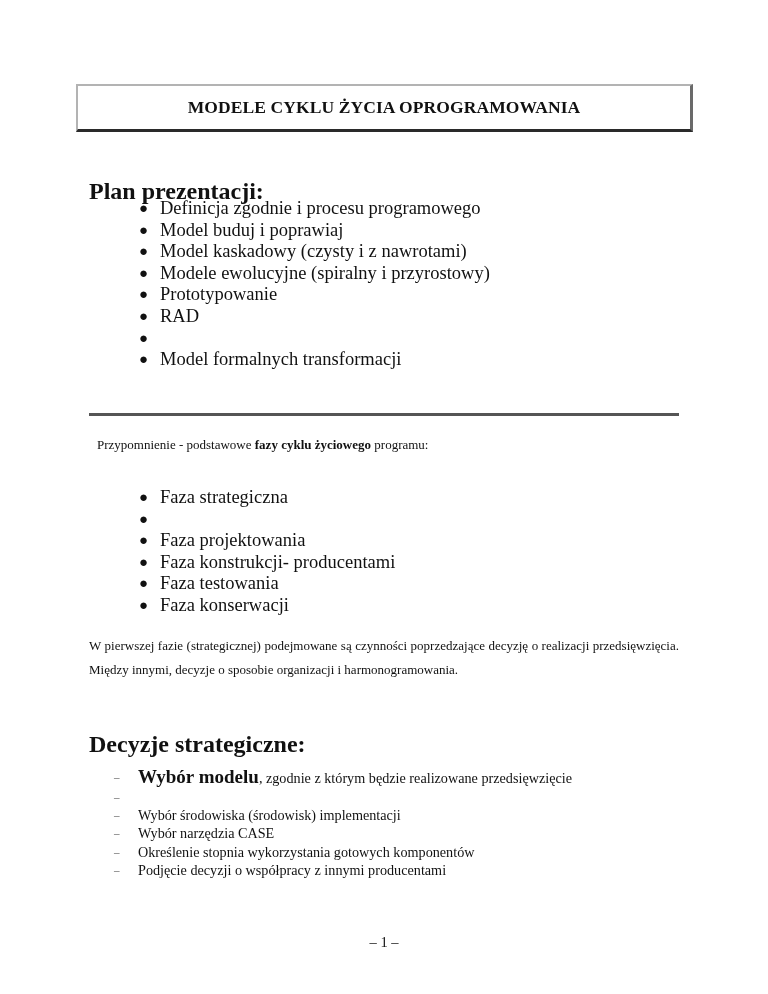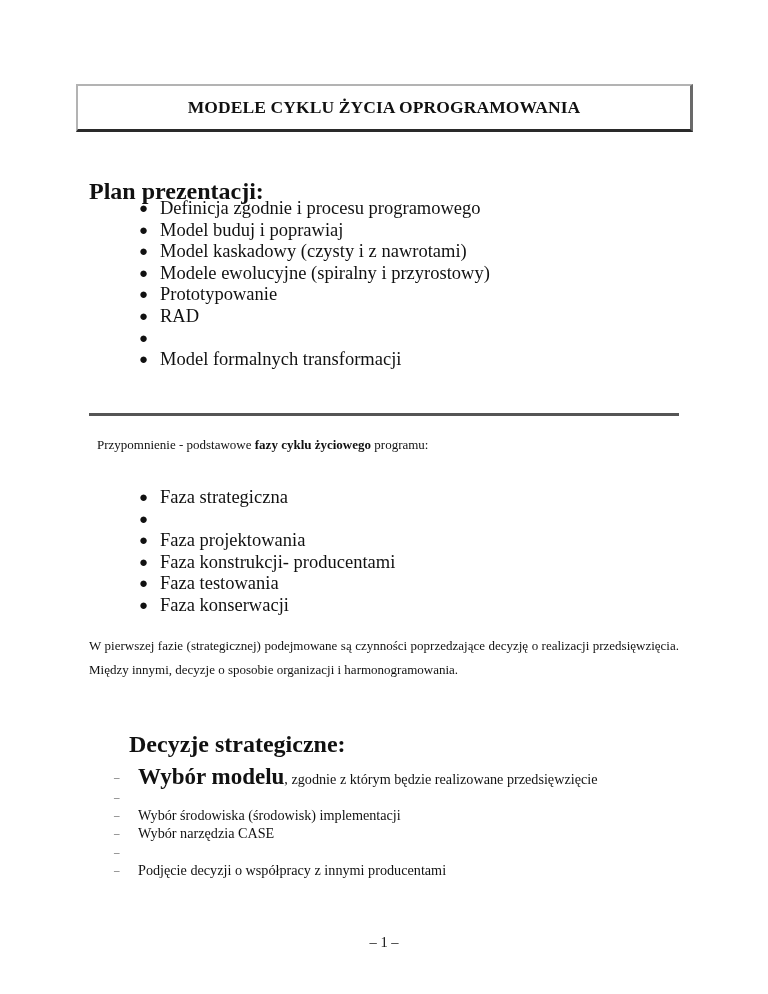--- a/index.html
+++ b/index.html
@@ -114,21 +114,21 @@
     }
     ul.dashes li .dash {
       position: absolute;
       left: 1px;
       top: 0;
       font-size: 11px;
       color: #444444;
     }
     ul.dashes li .lead-bold {
       font-weight: bold;
-      font-size: 23px;
+      font-size: 19px;
     }
     .page-number {
       position: absolute;
       top: 934px;
       left: 0;
       width: 768px;
       text-align: center;
       font-size: 14.5px;
     }
   </style>
@@ -158,23 +158,23 @@
   <li><span class="bullet">●</span><span>Faza strategiczna</span></li>
   <li><span class="bullet">●</span></li>
   <li><span class="bullet">●</span><span>Faza projektowania</span></li>
   <li><span class="bullet">●</span><span>Faza konstrukcji- producentami</span></li>
   <li><span class="bullet">●</span><span>Faza testowania</span></li>
   <li><span class="bullet">●</span><span>Faza konserwacji</span></li>
 </ul>
 
 <p class="paragraph">W pierwszej fazie (strategicznej) podejmowane są czynności poprzedzające decyzję o realizacji przedsięwzięcia. Między innymi, decyzje o sposobie organizacji i harmonogramowania.</p>
 
-<p class="heading-bold" style="top:731px;margin-left:40px;">Decyzje strategiczne:</p>
+<p class="heading-bold" style="top:731px;">Decyzje strategiczne:</p>
 <ul class="dashes">
   <li class="first"><span class="dash">–</span><span class="lead-bold">Wybór modelu</span><span>, zgodnie z którym będzie realizowane przedsięwzięcie</span></li>
   <li><span class="dash">–</span></li>
   <li><span class="dash">–</span><span>Wybór środowiska (środowisk) implementacji</span></li>
   <li><span class="dash">–</span><span>Wybór narzędzia CASE</span></li>
-  <li><span class="dash">–</span></li>
+  <li><span class="dash">–</span><span>Określenie stopnia wykorzystania gotowych komponentów</span></li>
   <li><span class="dash">–</span><span>Podjęcie decyzji o współpracy z innymi producentami</span></li>
 </ul>
 
 <div class="page-number">– 1 –</div>
 
 </body></html>

